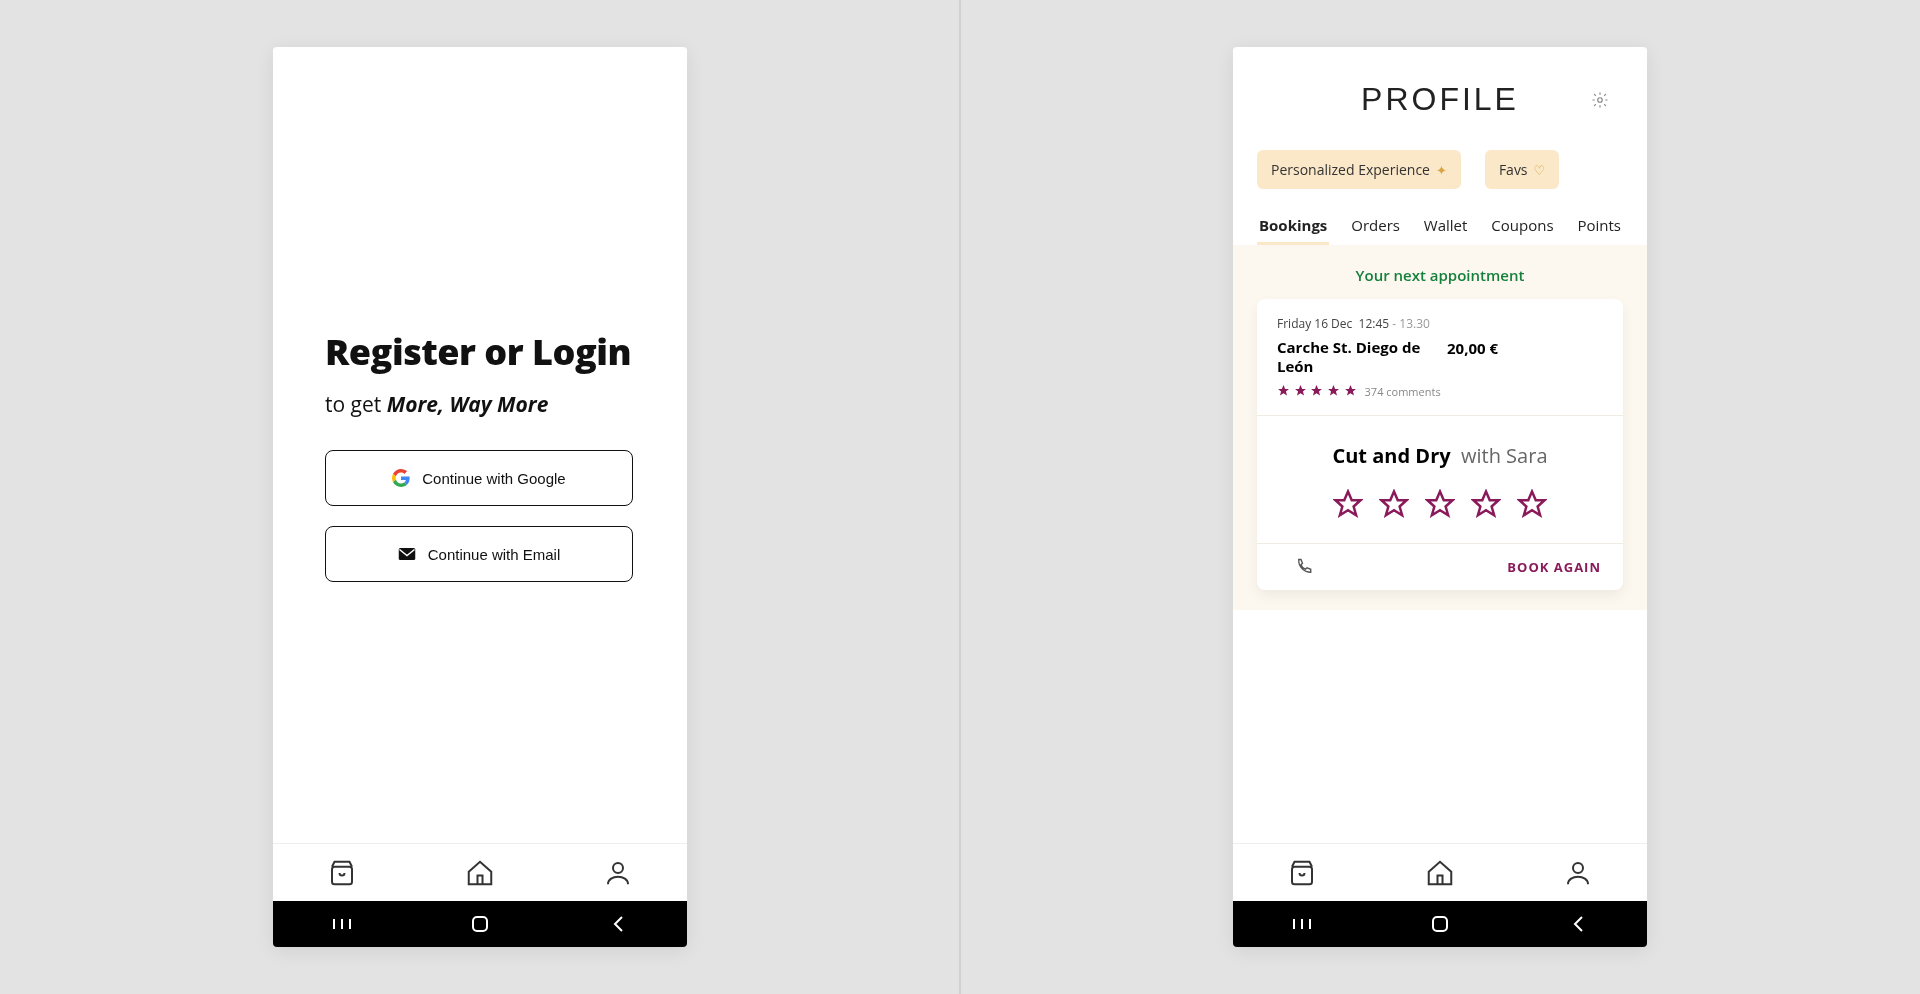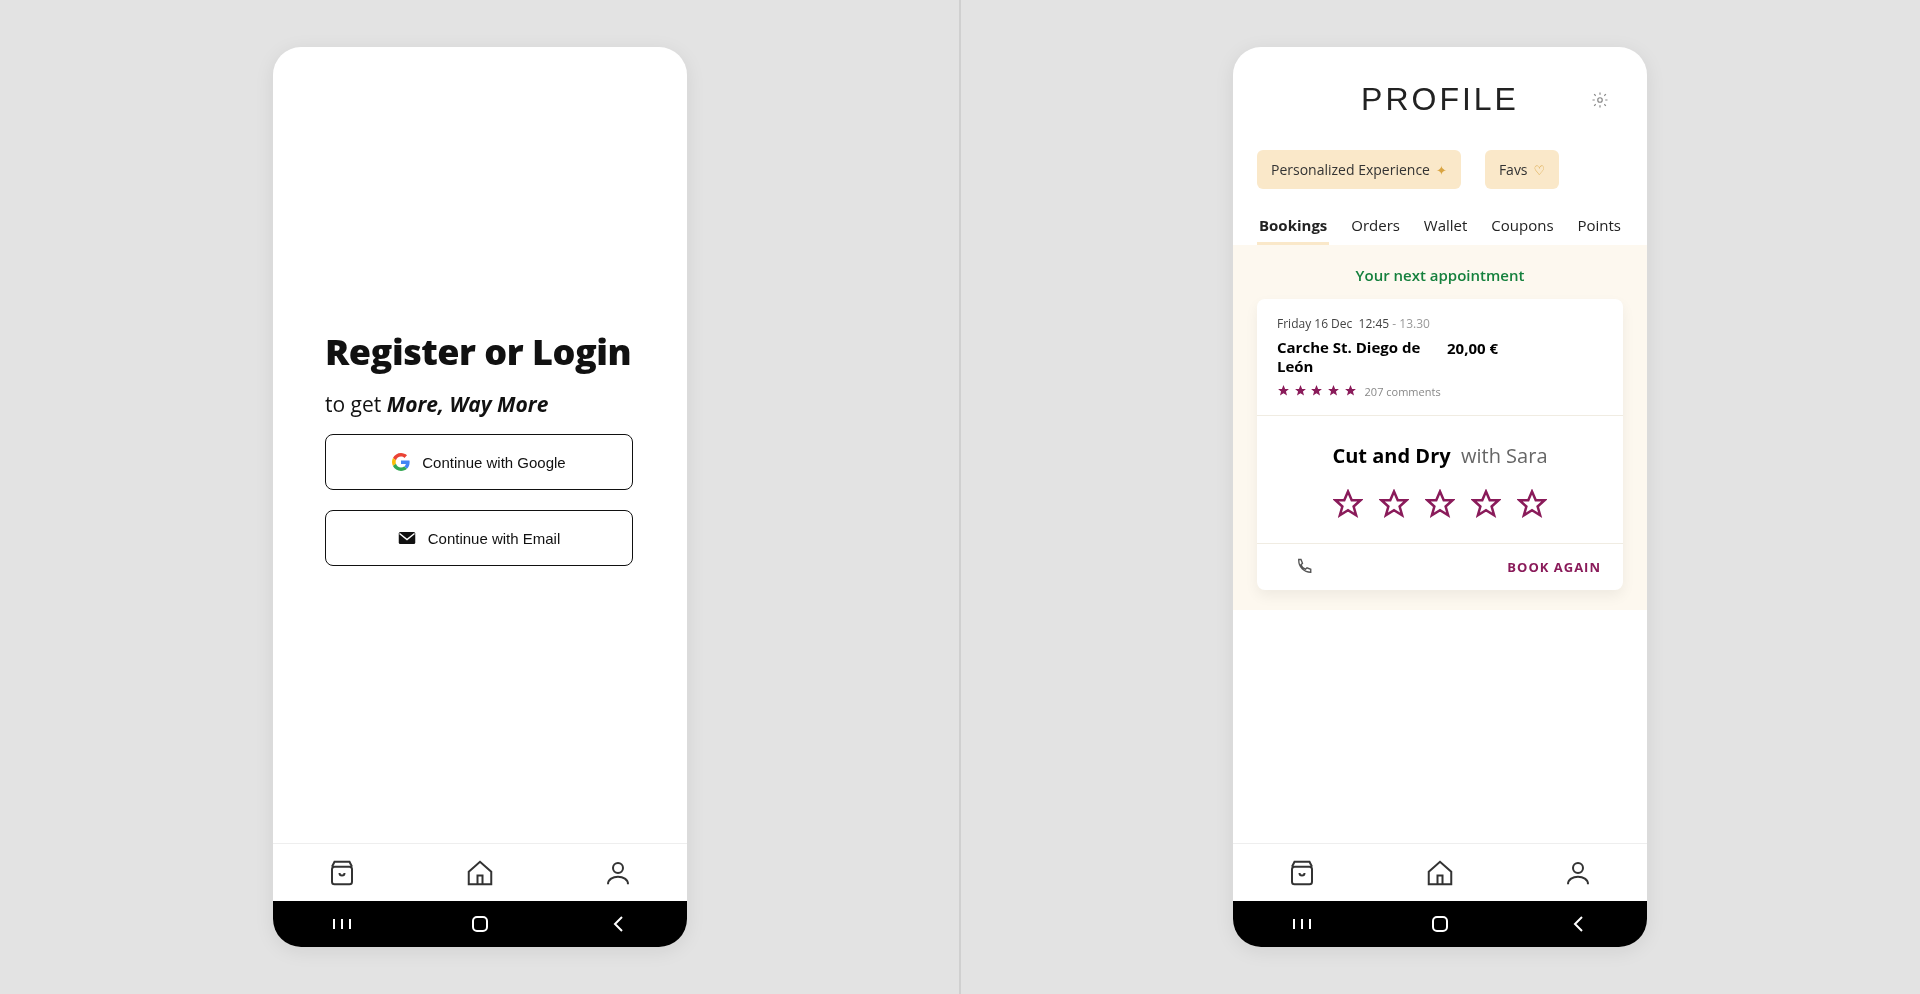--- a/index.html
+++ b/index.html
@@ -30,21 +30,21 @@
   .half {
     width: 50%;
     display: flex;
     justify-content: center;
     align-items: center;
   }
   .phone {
     width: 414px;
     height: 900px;
     background: #ffffff;
-    border-radius: 28px;
+    border-radius: 4px;
     overflow: hidden;
     display: flex;
     flex-direction: column;
     box-shadow: 0 4px 20px rgba(0,0,0,0.08);
   }
   .content {
     flex: 1;
     position: relative;
     overflow: hidden;
   }
@@ -59,21 +59,21 @@
     color: #111;
     letter-spacing: -0.5px;
   }
   .login-sub {
     margin-top: 14px;
     font-size: 21px;
     color: #111;
   }
   .login-sub .em { font-style: italic; font-weight: 700; }
   .auth-btn {
-    margin-top: 16px;
+    margin-top: 32px;
     width: 308px;
     height: 56px;
     border: 1px solid #111;
     border-radius: 8px;
     background: #fff;
     display: flex;
     align-items: center;
     justify-content: center;
     gap: 12px;
     font-size: 15px;
@@ -383,21 +383,21 @@
                   <svg viewBox="0 0 24 24">
                       <polygon class="star-fill" points="12,2 15,9 22,9 16.5,14 18.5,21 12,17 5.5,21 7.5,14 2,9 9,9"></polygon>
                     </svg>
                   <svg viewBox="0 0 24 24">
                       <polygon class="star-fill" points="12,2 15,9 22,9 16.5,14 18.5,21 12,17 5.5,21 7.5,14 2,9 9,9"></polygon>
                     </svg>
                   <svg viewBox="0 0 24 24">
                       <polygon class="star-fill" points="12,2 15,9 22,9 16.5,14 18.5,21 12,17 5.5,21 7.5,14 2,9 9,9"></polygon>
                     </svg>
                 </span>
-                <span class="cmt">207 comments</span>
+                <span class="cmt">374 comments</span>
               </div>
             </div>
 
             <div class="booking-mid">
               <div class="svc-line">
                 <span class="svc">Cut and Dry</span>&nbsp;&nbsp;<span class="with">with Sara</span>
               </div>
               <div class="rate-stars">
                 <svg viewBox="0 0 24 24">
                     <polygon class="star-empty" points="12,2 15,9 22,9 16.5,14 18.5,21 12,17 5.5,21 7.5,14 2,9 9,9"></polygon>

